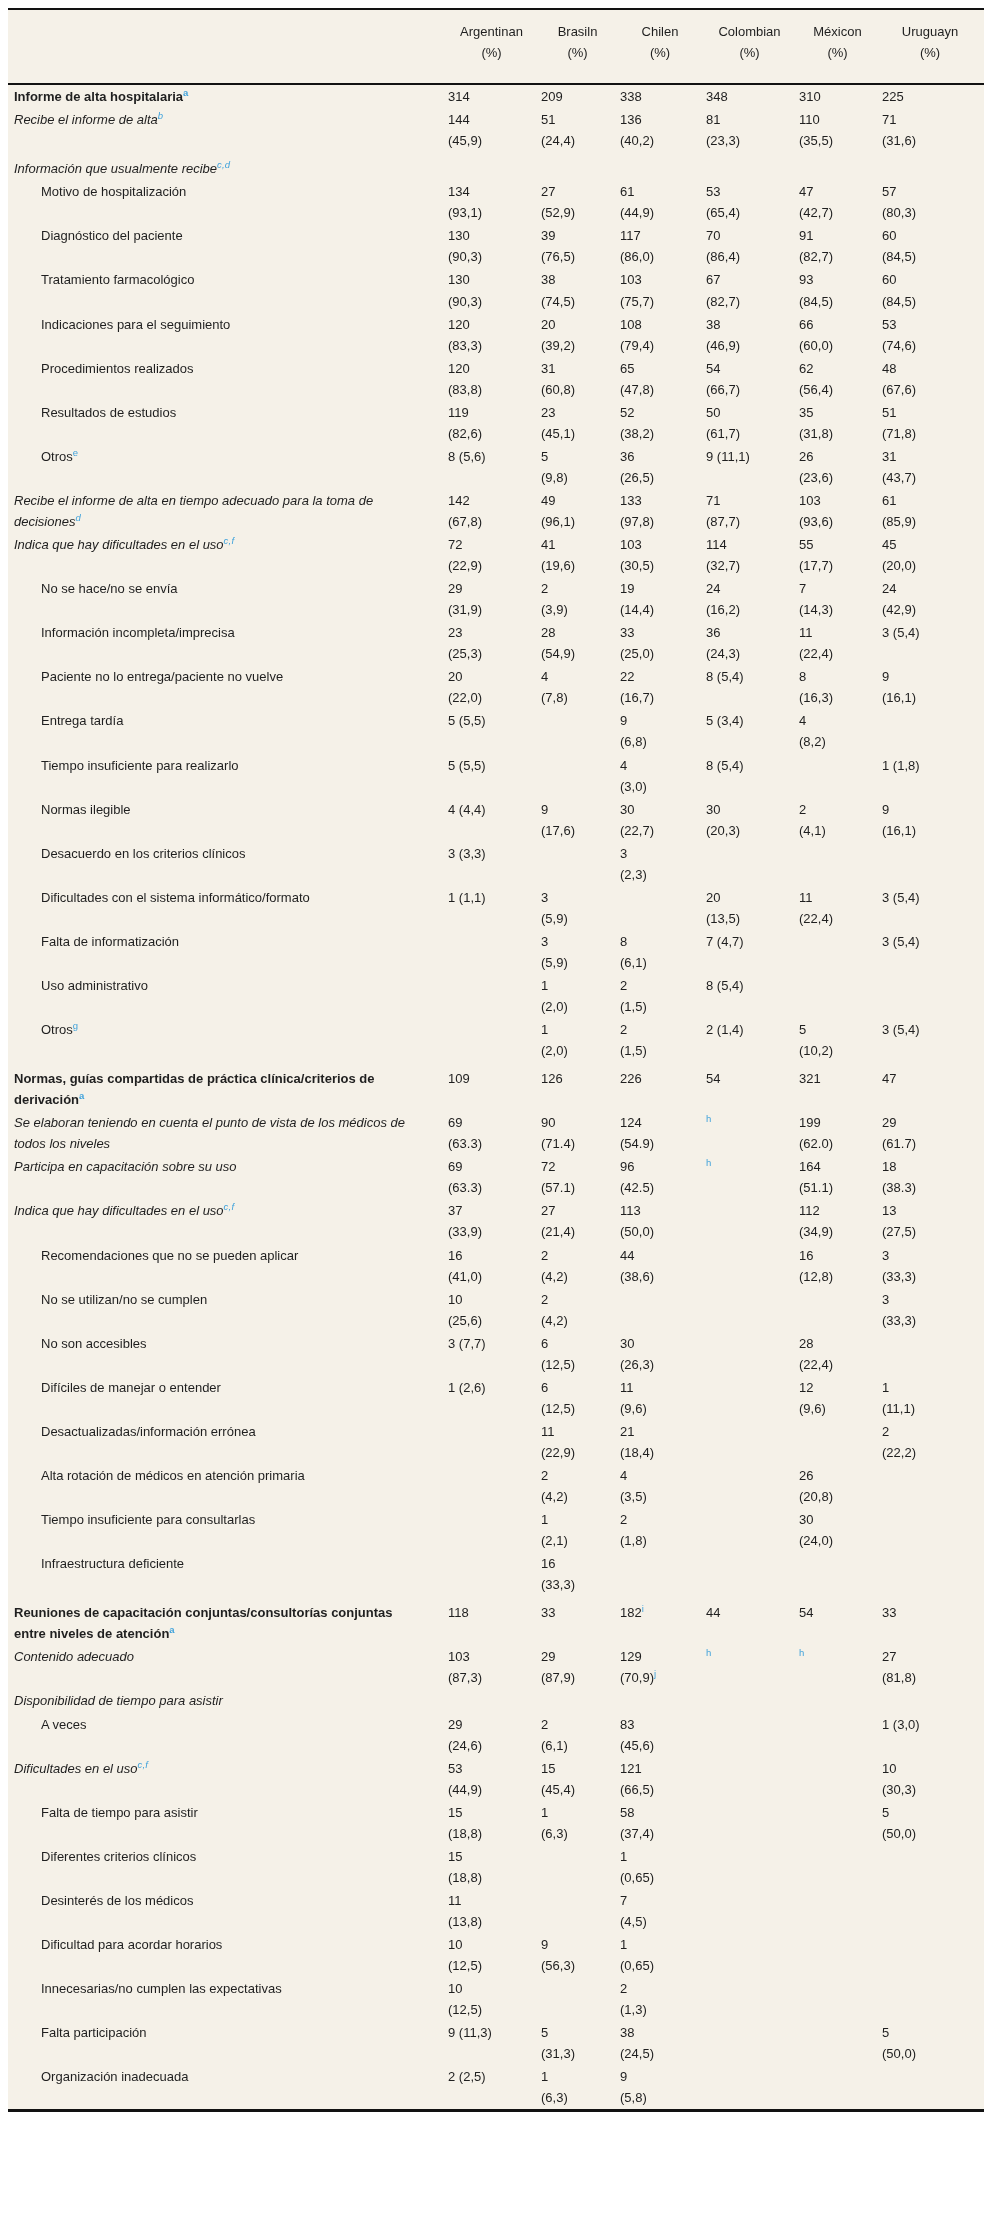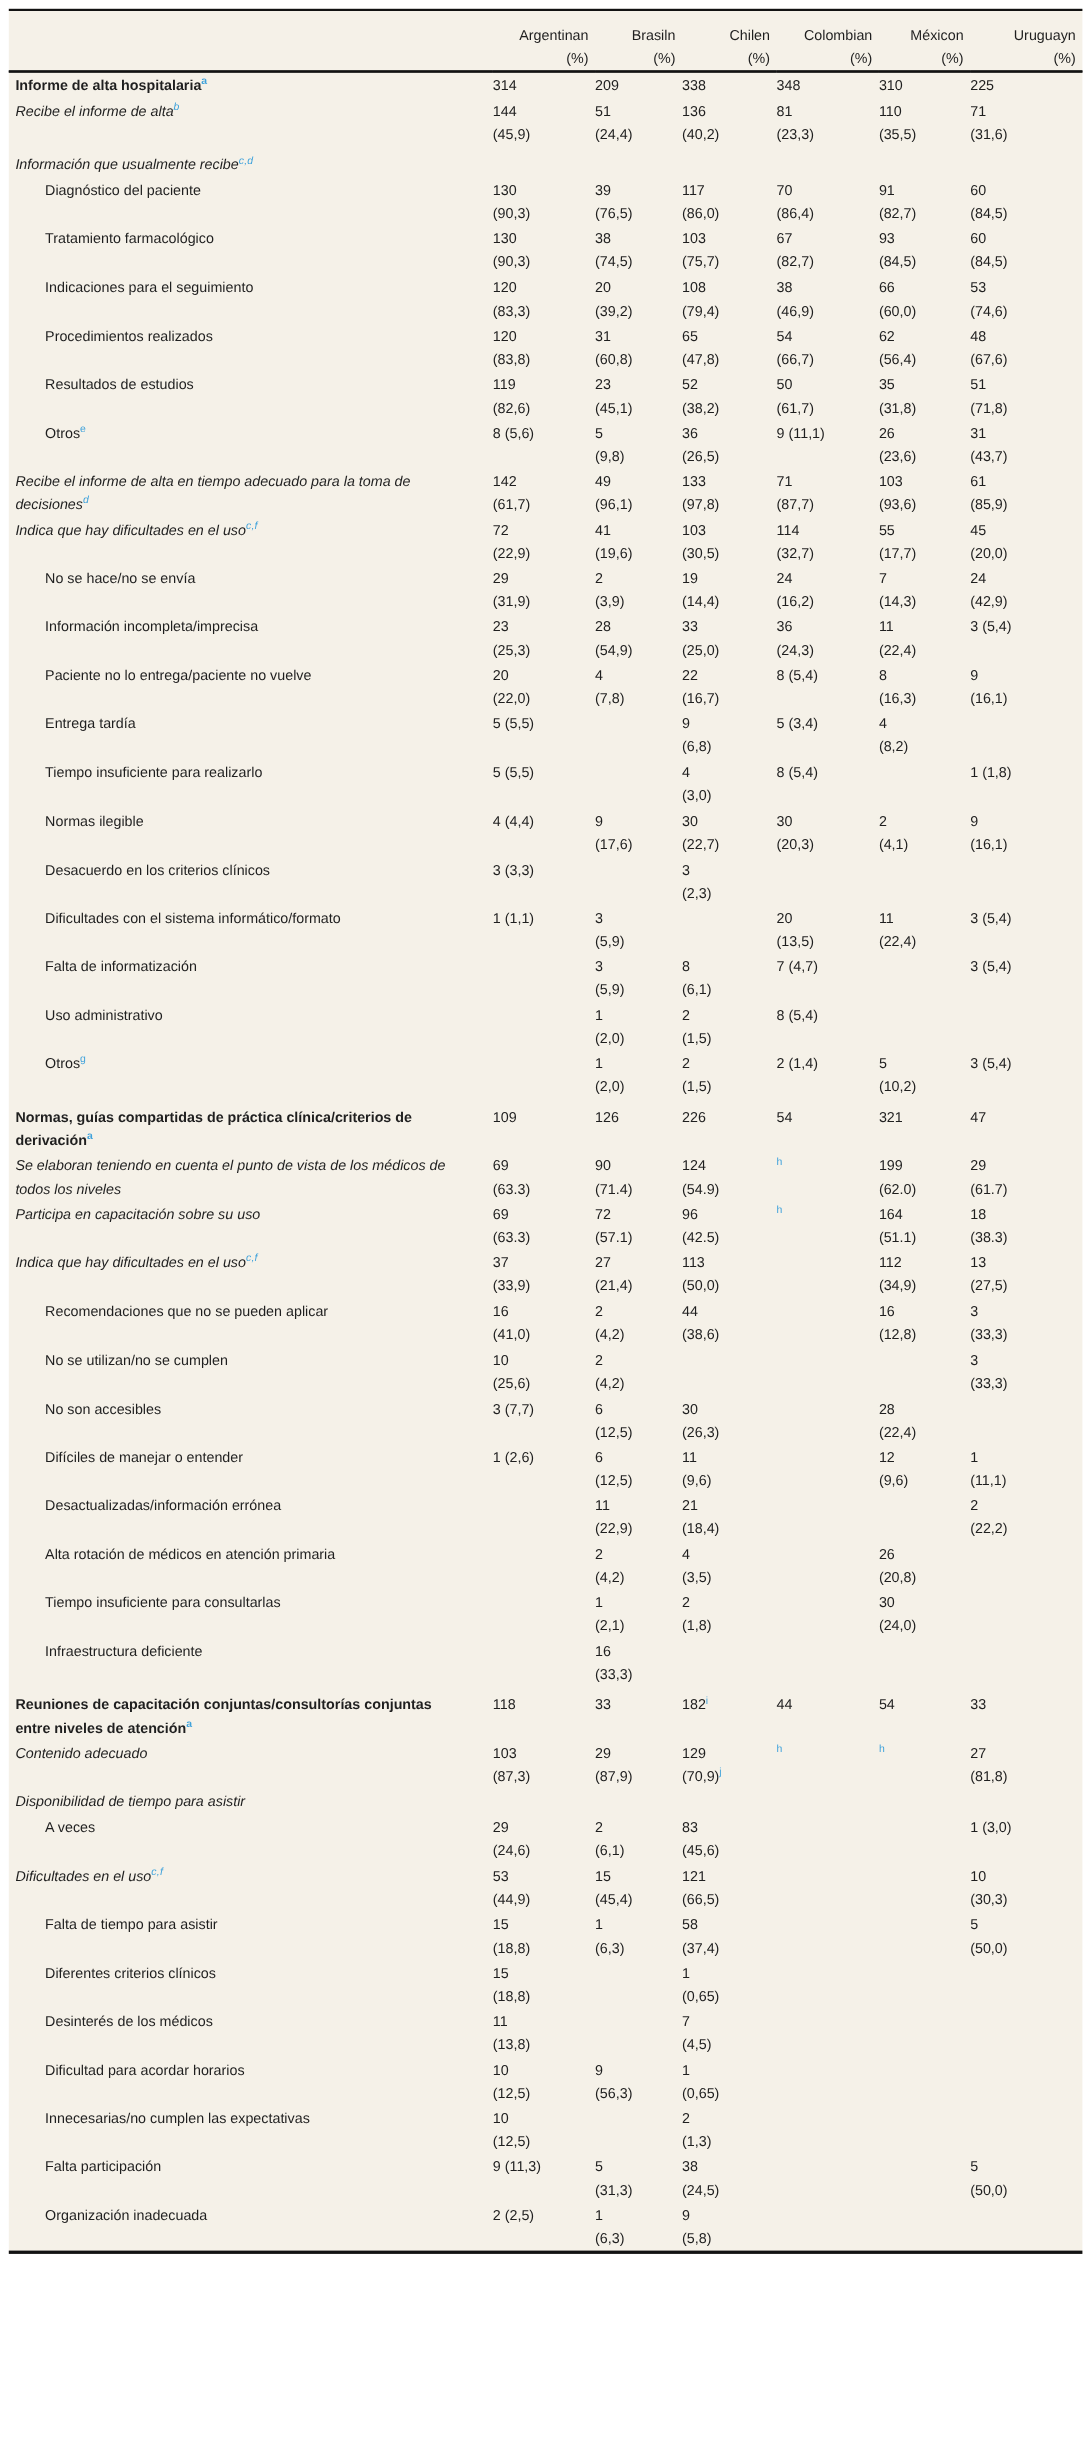--- a/index.html
+++ b/index.html
@@ -19,24 +19,24 @@
     width:100%;
     border-collapse:collapse;
     table-layout:fixed;
     font-size:13px;
     line-height:1.62;
   }
   col.c-label{width:440px;}
   col.c0{width:93px;} col.c1{width:79px;} col.c2{width:86px;}
   col.c3{width:93px;} col.c4{width:83px;} col.c5{width:auto;}
   thead th{
-    text-align:right;
+    text-align:center;
     font-weight:normal;
     vertical-align:bottom;
-    padding:11px 6px 1px 0;
+    padding:11px 6px 20px 0;
   }
   thead tr{border-bottom:2.5px solid var(--rule,#121212);}
   .col-unit{display:block;}
   tbody td, tbody th{
     vertical-align:top;
     text-align:left;
     font-weight:normal;
     padding:1px 8px 1px 0;
   }
   tbody th.lbl{padding-left:6px;padding-right:40px;margin-top:48px;}
@@ -107,20 +107,35 @@
           <tr class="style-italic gap-above">
             <th class="lbl"><span>Información que usualmente recibe</span><span class="sup">c,d</span></th>
             <td class="val"><span></span></td>
             <td class="val"><span></span></td>
             <td class="val"><span></span></td>
             <td class="val"><span></span></td>
             <td class="val"><span></span></td>
             <td class="val"><span></span></td>
           </tr>
           <tr class="style-plain">
+            <th class="lbl indent"><span>Motivo de hospitalización</span></th>
+            <td class="val"><span>134
+(93,1)</span></td>
+            <td class="val"><span>27
+(52,9)</span></td>
+            <td class="val"><span>61
+(44,9)</span></td>
+            <td class="val"><span>53
+(65,4)</span></td>
+            <td class="val"><span>47
+(42,7)</span></td>
+            <td class="val"><span>57
+(80,3)</span></td>
+          </tr>
+          <tr class="style-plain">
             <th class="lbl indent"><span>Diagnóstico del paciente</span></th>
             <td class="val"><span>130
 (90,3)</span></td>
             <td class="val"><span>39
 (76,5)</span></td>
             <td class="val"><span>117
 (86,0)</span></td>
             <td class="val"><span>70
 (86,4)</span></td>
             <td class="val"><span>91
@@ -197,21 +212,21 @@
 (26,5)</span></td>
             <td class="val"><span>9 (11,1)</span></td>
             <td class="val"><span>26
 (23,6)</span></td>
             <td class="val"><span>31
 (43,7)</span></td>
           </tr>
           <tr class="style-italic">
             <th class="lbl"><span>Recibe el informe de alta en tiempo adecuado para la toma de decisiones</span><span class="sup">d</span></th>
             <td class="val"><span>142
-(61,7)</span></td>
+(67,8)</span></td>
             <td class="val"><span>49
 (96,1)</span></td>
             <td class="val"><span>133
 (97,8)</span></td>
             <td class="val"><span>71
 (87,7)</span></td>
             <td class="val"><span>103
 (93,6)</span></td>
             <td class="val"><span>61
 (85,9)</span></td>

